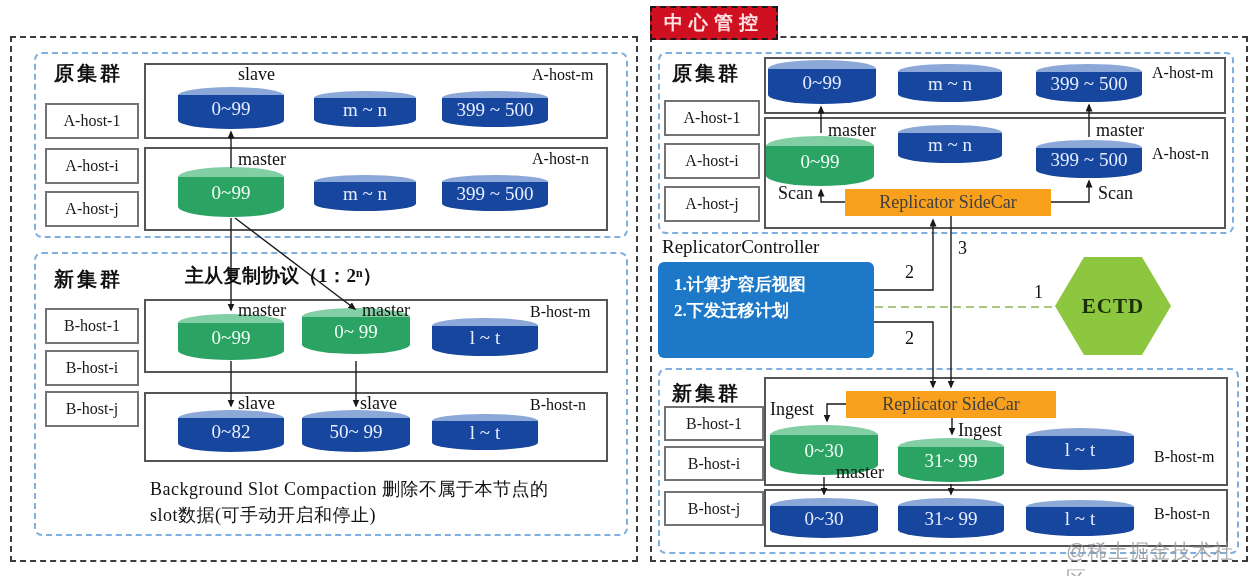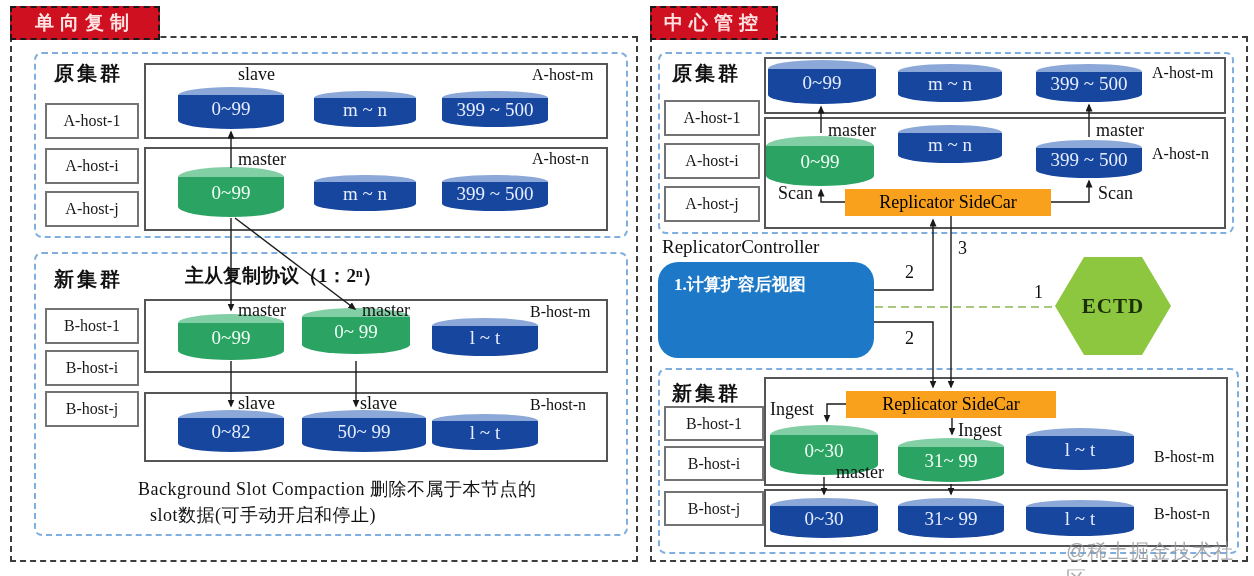--- a/index.html
+++ b/index.html
@@ -22,41 +22,38 @@
   .cyl .body{position:absolute;left:0;right:0;top:20%;bottom:0;
              border-radius:0 0 50% 50% / 0 0 26% 26%;}
   .cyl .cap{position:absolute;left:0;right:0;top:0;height:40%;border-radius:50%;}
   .cyl .lbl{position:absolute;left:0;right:0;top:52%;transform:translateY(-50%);
             text-align:center;font-size:19px;color:#e6edff;z-index:2;}
   .cyl.blue .body{background:#17469e;}
   .cyl.blue .cap{background:#8ca8d8;}
   .cyl.green .body{background:#2ba363;}
   .cyl.green .cap{background:#83cfa5;}
   .cyl.green .lbl{color:#f2fff6;}
-  .sidecar{position:absolute;background:#f9a11c;color:#000000;display:flex;align-items:center;
+  .sidecar{position:absolute;background:#f9a11c;color:#404040;display:flex;align-items:center;
            justify-content:center;font-size:18px;z-index:6;}
-  .ctrl{position:absolute;background:#1d79c7;border-radius:20px;color:#fff;font-weight:bold;
+  .ctrl{position:absolute;background:#1d79c7;border-radius:6px;color:#fff;font-weight:bold;
         font-size:17px;line-height:26px;padding:10px 0 10px 16px;box-sizing:border-box;z-index:6;}
   .hex{position:absolute;background:#8dc63f;
        clip-path:polygon(25% 0%,75% 0%,100% 50%,75% 100%,25% 100%,0% 50%);
        display:flex;align-items:center;justify-content:center;
        font-weight:bold;font-size:21px;color:#1c2e06;letter-spacing:1px;z-index:6;}
   .wm{position:absolute;font-family:"Liberation Sans",sans-serif;font-size:20px;
       color:rgba(145,148,152,.8);z-index:10;letter-spacing:1px;}
   svg.overlay{position:absolute;left:0;top:0;z-index:5;pointer-events:none;}
 </style>
 </head>
 <body>
 
 <div class="canvas">
 
   <div class="panel" style="left:10px;top:36px;width:624px;height:522px;"></div>
-  <div class="badge" style="left:10px;top:6px;width:146px;height:30px;">
-    <span>单向复制</span>
-  </div>
 
   <div class="cluster" style="left:34px;top:52px;width:590px;height:182px;"></div>
   <div class="clabel" style="left:54px;top:60px;">原集群</div>
   <div class="hostbox" style="left:45px;top:103px;width:90px;height:32px;">
       <span>A-host-1</span>
     </div>
   <div class="hostbox" style="left:45px;top:148px;width:90px;height:32px;">
       <span>A-host-i</span>
     </div>
   <div class="hostbox" style="left:45px;top:191px;width:90px;height:32px;">
@@ -136,32 +133,32 @@
 
   <div class="wbox" style="left:144px;top:392px;width:460px;height:66px;"></div>
   <div class="rolelabel" style="left:238px;top:393px;">slave</div>
   <div class="rolelabel" style="left:360px;top:393px;">slave</div>
   <div class="hostname" style="left:530px;top:396px;">B-host-n</div>
   <div class="cyl blue" style="left:178px;top:410px;width:106px;height:42px;">
       <span class="cap"></span>
       <span class="body"></span>
       <span class="lbl">0~82</span>
     </div>
-  <div class="cyl blue" style="left:302px;top:410px;width:124px;height:42px;">
+  <div class="cyl blue" style="left:302px;top:410px;width:108px;height:42px;">
       <span class="cap"></span>
       <span class="body"></span>
       <span class="lbl">50~ 99</span>
     </div>
   <div class="cyl blue" style="left:432px;top:414px;width:106px;height:36px;">
       <span class="cap"></span>
       <span class="body"></span>
       <span class="lbl">l ~ t</span>
     </div>
 
-  <div class="foot" style="left:138px;top:477px;">Background Slot Compaction 删除不属于本节点的</div>
+  <div class="foot" style="left:150px;top:477px;">Background Slot Compaction 删除不属于本节点的</div>
   <div class="foot" style="left:150px;top:503px;">slot数据(可手动开启和停止)</div>
 
   <div class="panel" style="left:650px;top:36px;width:594px;height:522px;"></div>
   <div class="badge" style="left:650px;top:6px;width:124px;height:30px;">
     <span>中心管控</span>
   </div>
 
   <div class="cluster" style="left:658px;top:52px;width:572px;height:178px;"></div>
   <div class="clabel" style="left:672px;top:60px;">原集群</div>
   <div class="hostbox" style="left:664px;top:100px;width:92px;height:32px;">
@@ -213,20 +210,21 @@
     </div>
   <div class="rolelabel" style="left:778px;top:183px;">Scan</div>
   <div class="sidecar" style="left:845px;top:189px;width:206px;height:27px;">
       <span>Replicator SideCar</span>
     </div>
   <div class="rolelabel" style="left:1098px;top:183px;">Scan</div>
 
   <div class="rolelabel" style="left:662px;top:236px;font-size:19px;">ReplicatorController</div>
   <div class="ctrl" style="left:658px;top:262px;width:216px;height:96px;">
     <div>1.计算扩容后视图</div>
+    <div>2.下发迁移计划</div>
   </div>
   <div class="hex" style="left:1055px;top:257px;width:116px;height:98px;">
       <span>ECTD</span>
     </div>
   <div class="num" style="left:1034px;top:282px;">1</div>
   <div class="num" style="left:905px;top:262px;">2</div>
   <div class="num" style="left:905px;top:328px;">2</div>
   <div class="num" style="left:958px;top:238px;">3</div>
 
   <div class="cluster" style="left:658px;top:368px;width:577px;height:182px;"></div>

